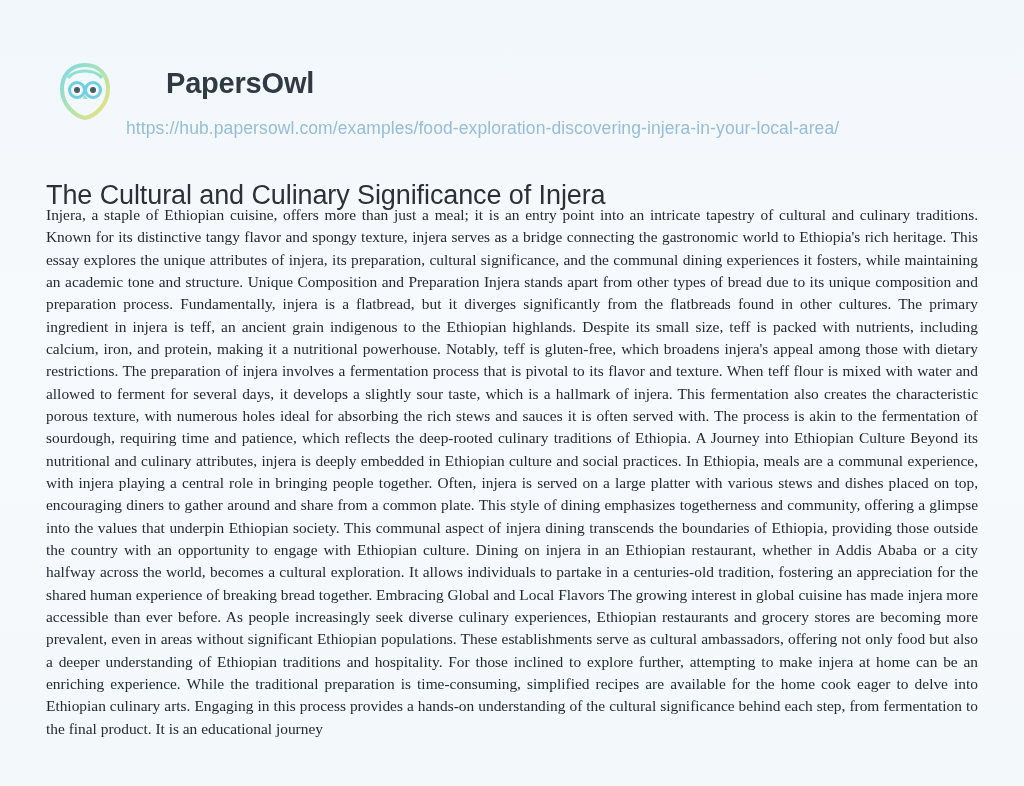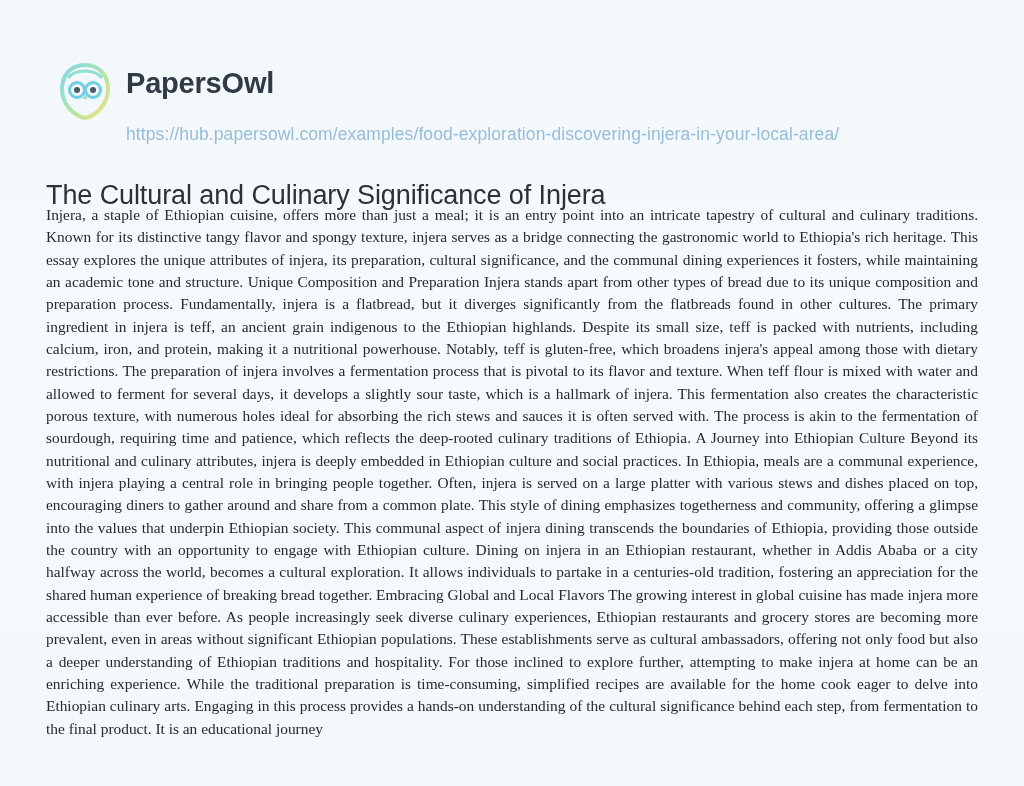--- a/index.html
+++ b/index.html
@@ -44,26 +44,27 @@
     margin-left: 10px;
     padding-top: 10px;
   }
   .brand-name {
     font-family: "Liberation Sans", sans-serif;
     font-size: 29px;
     font-weight: bold;
     color: #2f3a44;
     letter-spacing: -0.2px;
     line-height: 1.05;
+    margin-left: 40px;
   }
   .brand-url {
     font-family: "Liberation Sans", sans-serif;
     font-size: 17.5px;
     color: #8fb8d6;
-    margin-top: 20px;
+    margin-top: 14px;
     letter-spacing: 0.1px;
     white-space: nowrap;
     opacity: 0.92;
   }
   .doc-title {
     position: absolute;
     top: 162px;
     left: 46px;
     right: 46px;
     font-family: "Liberation Sans", sans-serif;

